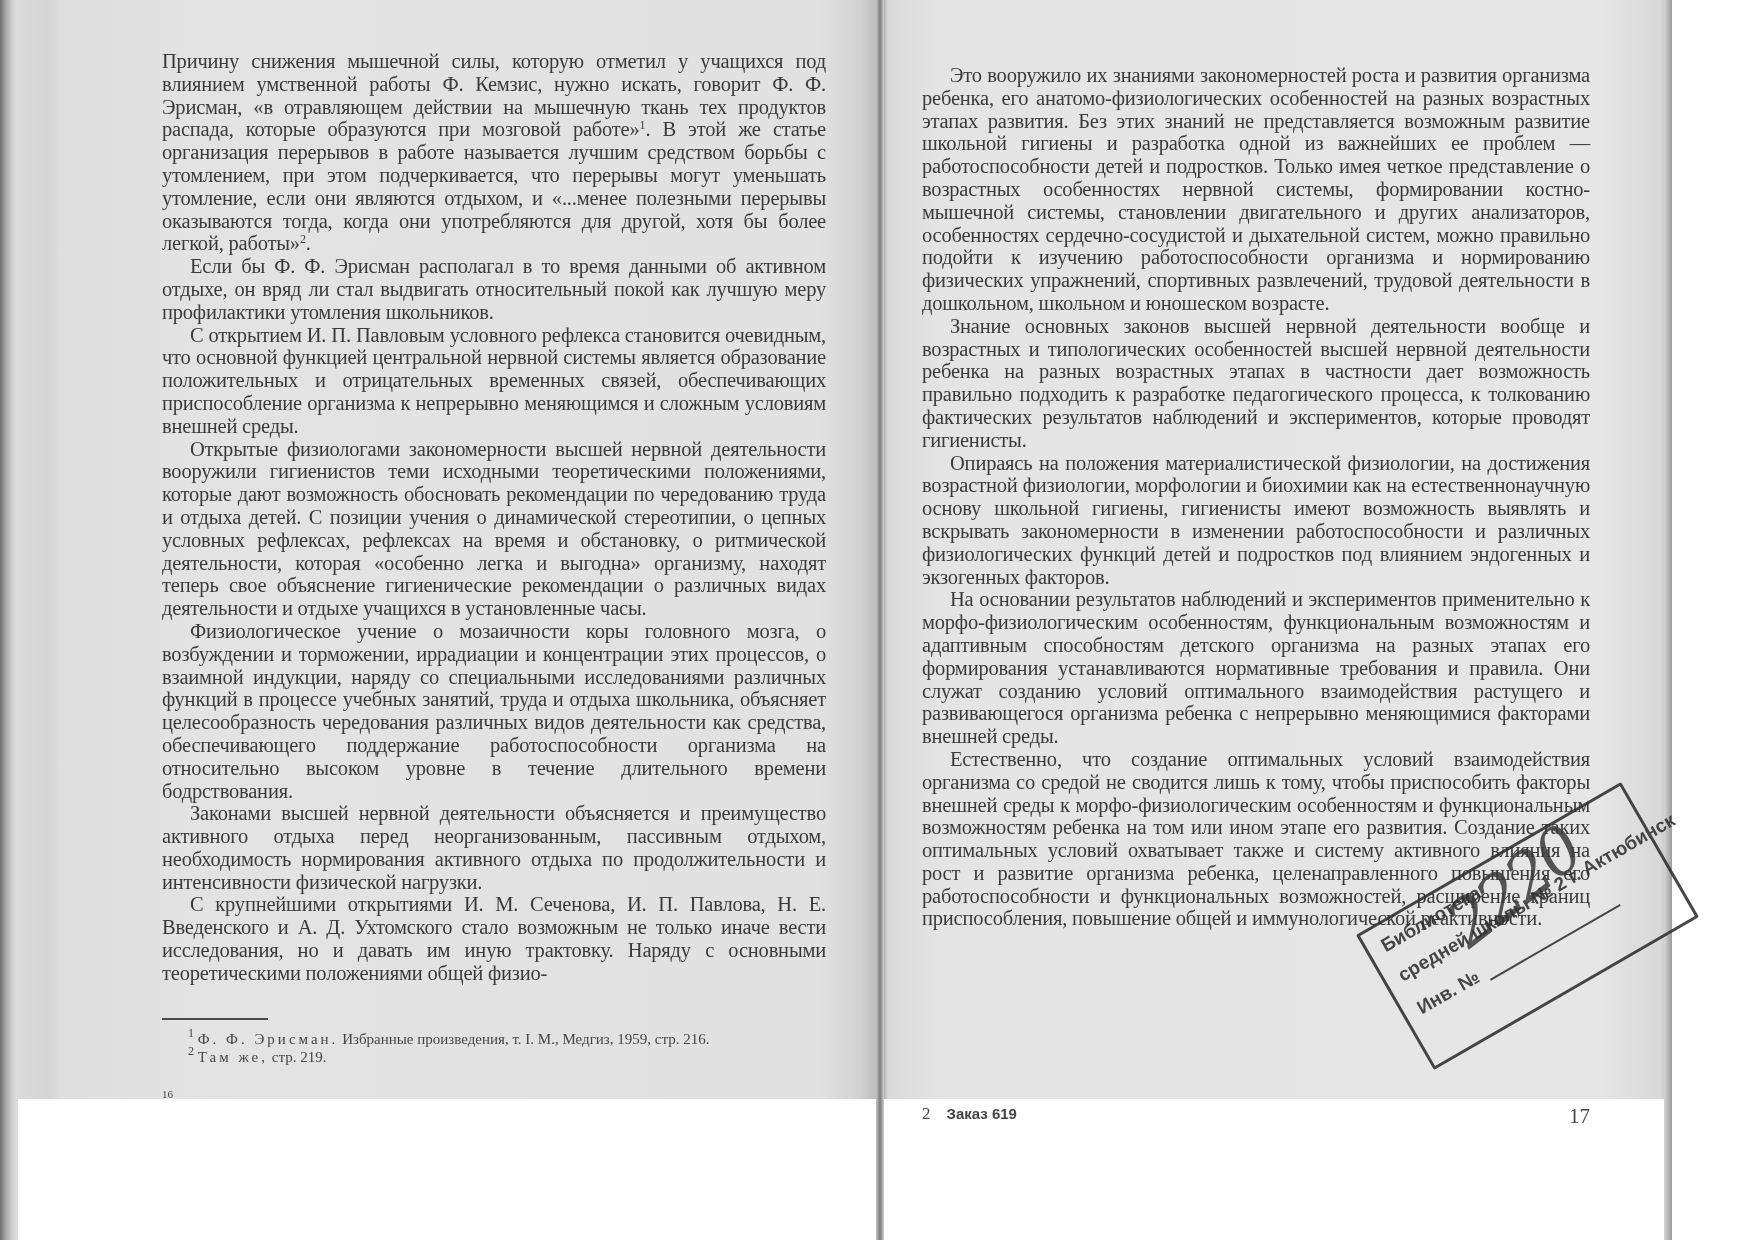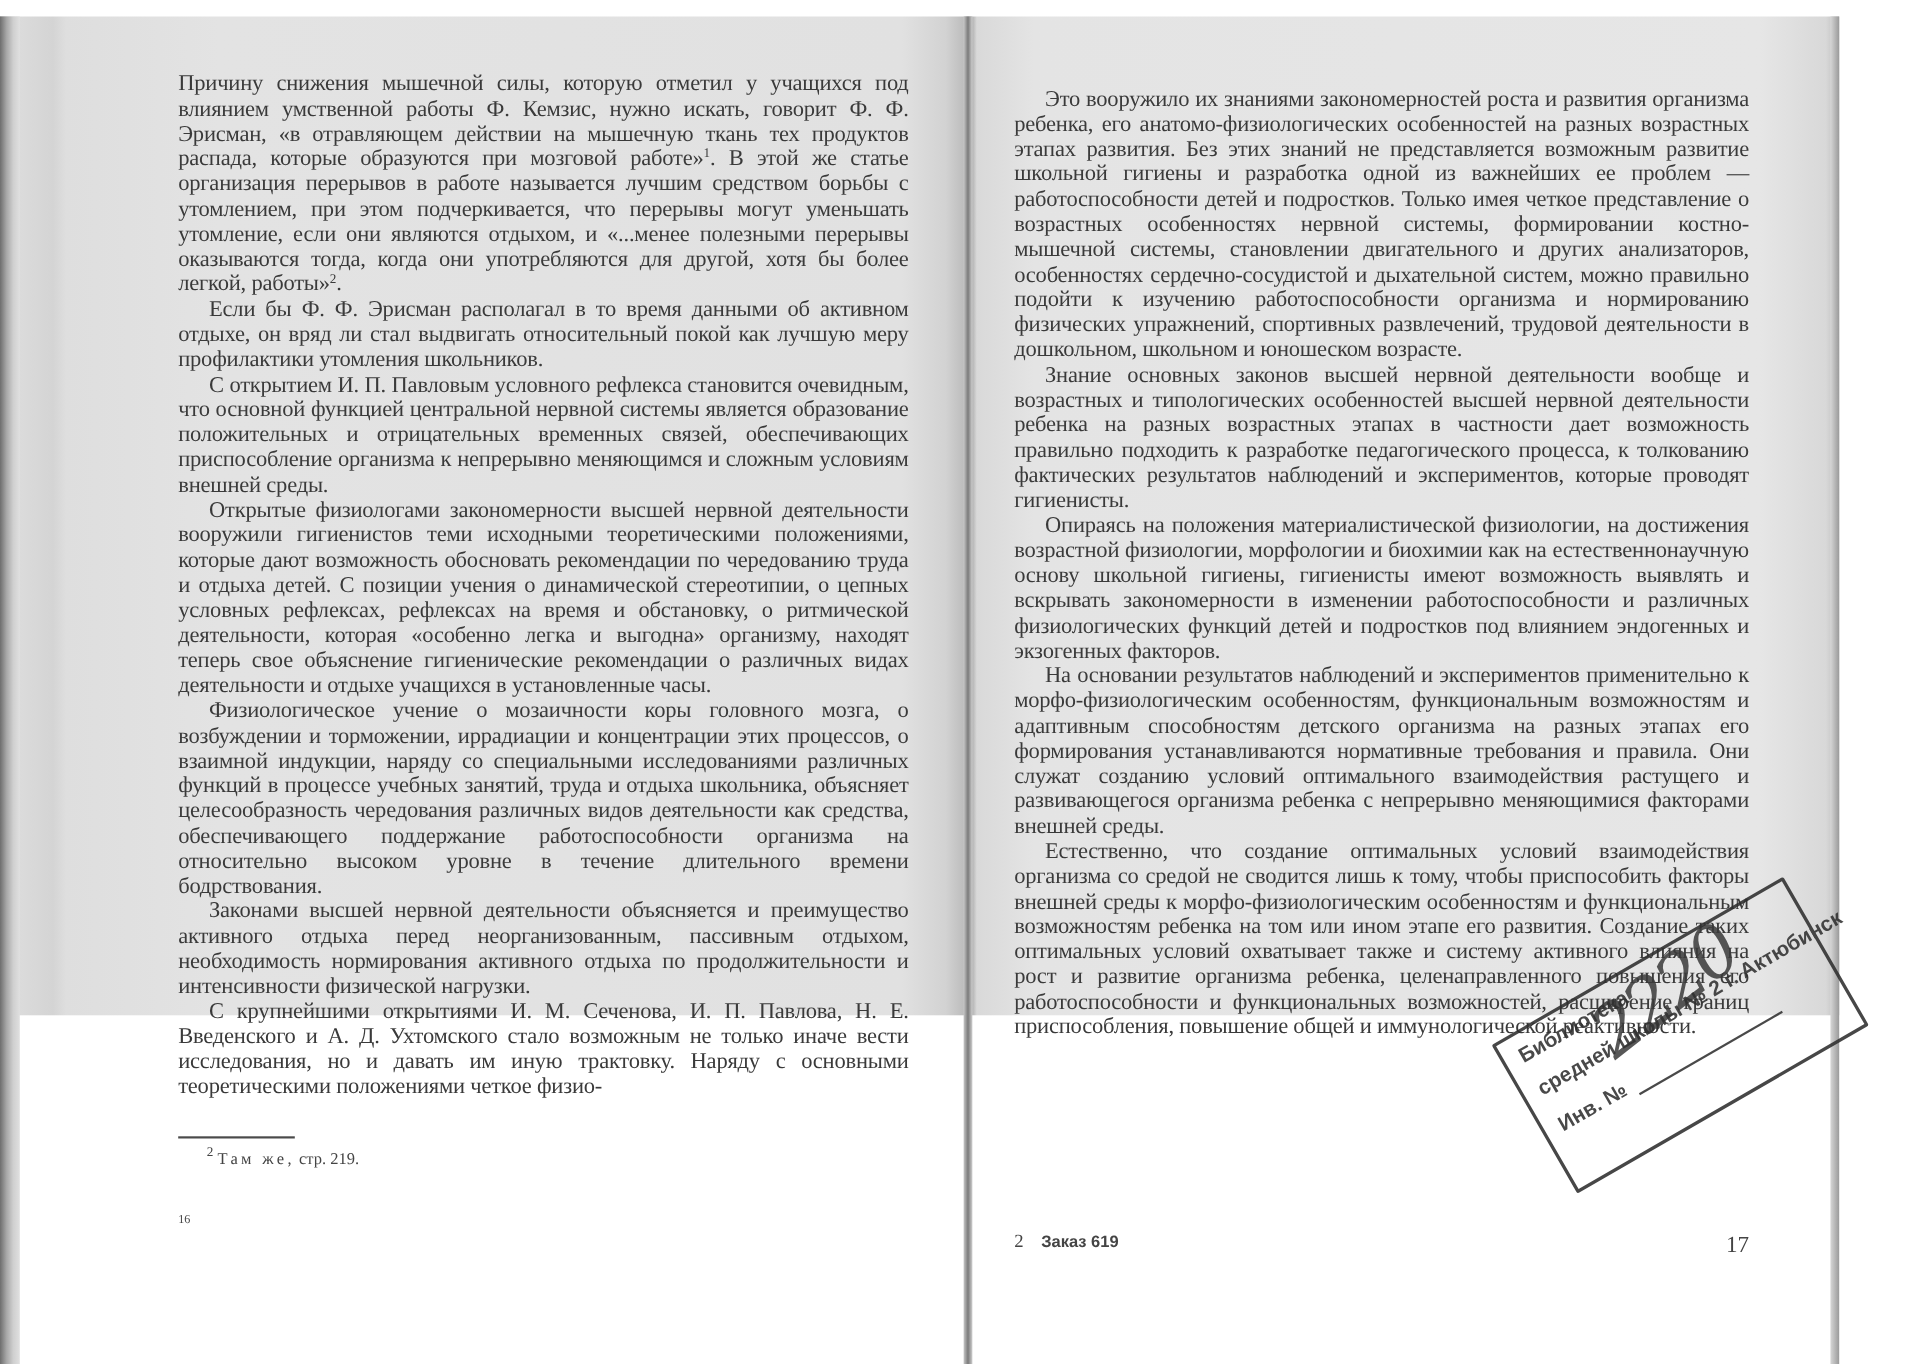--- a/index.html
+++ b/index.html
@@ -3,21 +3,21 @@
   <meta charset="utf-8">
   <style>
     html, body { margin: 0; padding: 0; }
     body {
       width: 1754px; height: 1240px; position: relative; overflow: hidden;
       background: #ffffff;
       font-family: "Liberation Serif", "DejaVu Serif", serif;
       color: #3a3a3a;
     }
     .spread {
-      position: absolute; left: 0; top: 15px; width: 1672px; height: 908px;
+      position: absolute; left: 0; top: 0; width: 1672px; height: 1099px;
       background: linear-gradient(90deg, #9a9a9a 0px, #c9c9c9 8px, #dcdcdc 14px, #d4d4d4 48px, #dedede 60px, #e3e3e3 200px, #e1e1e1 820px, #d2d2d2 860px, #bdbdbd 876px, #8c8c8c 880px, #d9d9d9 888px, #e4e4e4 940px, #e6e6e6 1600px, #d8d8d8 1660px, #b8b8b8 1672px);
     }
     .edge-left {
       position: absolute; left: 0; top: 0; width: 18px; height: 1240px;
       background: linear-gradient(90deg, #6e6e6e, #a8a8a8 6px, #cfcfcf 12px, #e0e0e0 18px);
     }
     .spine {
       position: absolute; left: 876px; top: 0; width: 8px; height: 1240px;
       background: linear-gradient(90deg, #c7c7c7, #7a7a7a 50%, #cfcfcf);
     }
@@ -91,25 +91,26 @@
   <div class="edge-right"></div>
 
   <div class="page page-left">
     <div class="text">
       <p class="para noindent"><span>Причину снижения мышечной силы, которую отметил у учащихся под влиянием умственной работы Ф. Кемзис, нужно искать, говорит Ф. Ф. Эрисман, «в отравляющем действии на мышечную ткань тех продуктов распада, которые образуются при мозговой работе»</span><sup>1</sup><span>. В этой же статье организация перерывов в работе называется лучшим средством борьбы с утомлением, при этом подчеркивается, что перерывы могут уменьшать утомление, если они являются отдыхом, и «...менее полезными перерывы оказываются тогда, когда они употребляются для другой, хотя бы более легкой, работы»</span><sup>2</sup><span>.</span></p>
       <p class="para">Если бы Ф. Ф. Эрисман располагал в то время данными об активном отдыхе, он вряд ли стал выдвигать относительный покой как лучшую меру профилактики утомления школьников.</p>
       <p class="para">С открытием И. П. Павловым условного рефлекса становится очевидным, что основной функцией центральной нервной системы является образование положительных и отрицательных временных связей, обеспечивающих приспособление организма к непрерывно меняющимся и сложным условиям внешней среды.</p>
       <p class="para">Открытые физиологами закономерности высшей нервной деятельности вооружили гигиенистов теми исходными теоретическими положениями, которые дают возможность обосновать рекомендации по чередованию труда и отдыха детей. С позиции учения о динамической стереотипии, о цепных условных рефлексах, рефлексах на время и обстановку, о ритмической деятельности, которая «особенно легка и выгодна» организму, находят теперь свое объяснение гигиенические рекомендации о различных видах деятельности и отдыхе учащихся в установленные часы.</p>
       <p class="para">Физиологическое учение о мозаичности коры головного мозга, о возбуждении и торможении, иррадиации и концентрации этих процессов, о взаимной индукции, наряду со специальными исследованиями различных функций в процессе учебных занятий, труда и отдыха школьника, объясняет целесообразность чередования различных видов деятельности как средства, обеспечивающего поддержание работоспособности организма на относительно высоком уровне в течение длительного времени бодрствования.</p>
       <p class="para">Законами высшей нервной деятельности объясняется и преимущество активного отдыха перед неорганизованным, пассивным отдыхом, необходимость нормирования активного отдыха по продолжительности и интенсивности физической нагрузки.</p>
-      <p class="para">С крупнейшими открытиями И. М. Сеченова, И. П. Павлова, Н. Е. Введенского и А. Д. Ухтомского стало возможным не только иначе вести исследования, но и давать им иную трактовку. Наряду с основными теоретическими положениями четкое физио-</p>
+      <p class="para">С крупнейшими открытиями И. М. Сеченова, И. П. Павлова, Н. Е. Введенского и А. Д. Ухтомского стало возможным не только иначе вести исследования, но и давать им иную трактовку. Наряду с основными теоретическими положениями общей физио-</p>
     </div>
 
     <div class="footnote-rule"></div>
     <div class="footnotes">
+      <p class="footnote"><sup>1</sup> <span class="spaced">Ф. Ф. Эрисман.</span><span> Избранные произведения, т. I. М., Медгиз, 1959, стр. 216.</span></p>
       <p class="footnote"><sup>2</sup> <span class="spaced">Там же,</span><span> стр. 219.</span></p>
     </div>
 
     <div class="page-num-left">16</div>
   </div>
 
   <div class="page page-right">
     <div class="text">
       <p class="para">Это вооружило их знаниями закономерностей роста и развития организма ребенка, его анатомо-физиологических особенностей на разных возрастных этапах развития. Без этих знаний не представляется возможным развитие школьной гигиены и разработка одной из важнейших ее проблем — работоспособности детей и подростков. Только имея четкое представление о возрастных особенностях нервной системы, формировании костно-мышечной системы, становлении двигательного и других анализаторов, особенностях сердечно-сосудистой и дыхательной систем, можно правильно подойти к изучению работоспособности организма и нормированию физических упражнений, спортивных развлечений, трудовой деятельности в дошкольном, школьном и юношеском возрасте.</p>
       <p class="para">Знание основных законов высшей нервной деятельности вообще и возрастных и типологических особенностей высшей нервной деятельности ребенка на разных возрастных этапах в частности дает возможность правильно подходить к разработке педагогического процесса, к толкованию фактических результатов наблюдений и экспериментов, которые проводят гигиенисты.</p>

